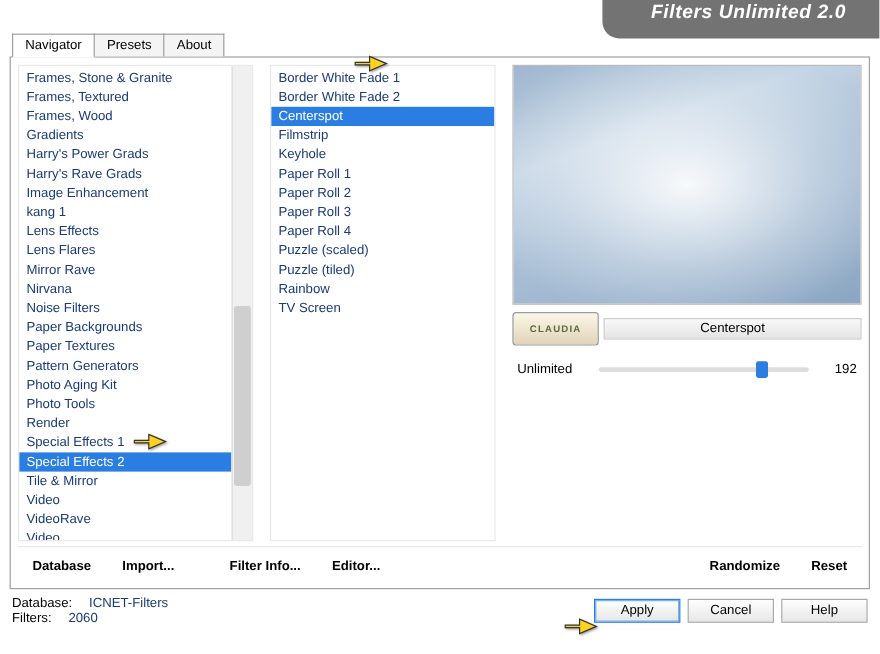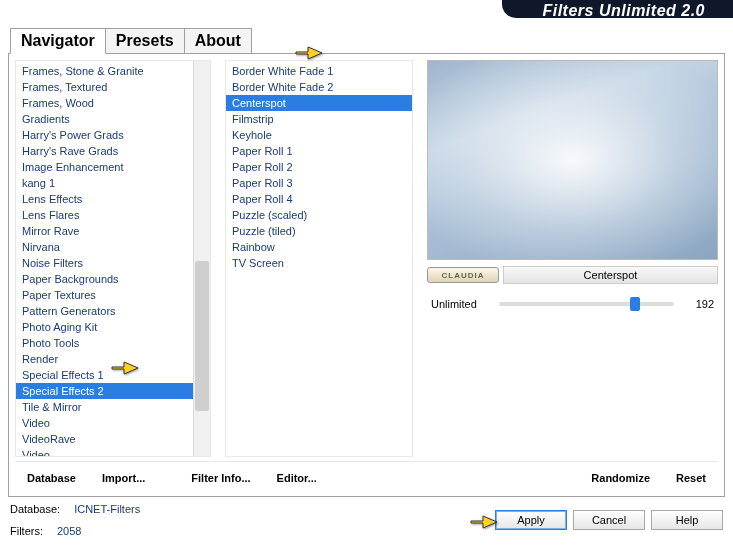--- a/index.html
+++ b/index.html
@@ -1,58 +1,58 @@
 <!DOCTYPE html>
 <html><head>
 <meta charset="utf-8">
 <style>
   * { box-sizing: border-box; margin: 0; padding: 0; }
   html, body { width: 733px; height: 545px; overflow: hidden; }
   body { font-family: "Segoe UI", Tahoma, Arial, sans-serif; font-size: 11px; background: #fff; color: #000; }
 
   .header { height: 24px; background: #fff; position: relative; }
-  .header .banner { position: absolute; right: 0; top: 0; height: 18px; background: #0f172a; padding: 2px 28px 2px 40px; font-weight: bold; font-style: italic; font-size: 16px; color: #fff; border-radius: 0 0 0 14px; letter-spacing: 0.5px; }
+  .header .banner { position: absolute; right: 0; top: 0; height: 32px; background: #737373; padding: 2px 28px 2px 40px; font-weight: bold; font-style: italic; font-size: 16px; color: #fff; border-radius: 0 0 0 14px; letter-spacing: 0.5px; }
 
   .tabs { display: flex; margin-top: 4px; padding-left: 10px; }
-  .tab { border: 1px solid #a0a0a0; border-bottom: none; padding: 3px 10px; font-size: 16px; background: #f4f4f4; margin-right: -1px; cursor: pointer; font-weight: bold; }
+  .tab { border: 1px solid #a0a0a0; border-bottom: none; padding: 3px 10px; font-size: 11px; background: #f4f4f4; margin-right: -1px; cursor: pointer; }
   .tab.active { background: #fff; position: relative; z-index: 2; border-bottom: 1px solid #fff; margin-bottom: -1px; }
   .tab-panel { border: 1px solid #a0a0a0; margin: 0 8px; padding: 6px; height: 444px; background: #fff; display: flex; flex-direction: column; }
 
   .columns { display: flex; gap: 14px; flex: 1; min-height: 0; }
   .col1, .col2 { border: 1px solid #e8e8e8; overflow: hidden; position: relative; }
   .col1 { width: 196px; display: flex; }
   .col2 { width: 188px; }
   .list { flex: 1; overflow: hidden; padding: 2px 0; }
   .list-item { padding: 2px 6px; color: #1a3a7a; white-space: nowrap; cursor: pointer; position: relative; }
   .list-item.sel { background: #2a7de1; color: #fff; }
   .scroll1 { width: 17px; background: #f0f0f0; border-left: 1px solid #ddd; position: relative; }
   .scroll1 .thumb { position: absolute; left: 1px; right: 1px; top: 200px; height: 150px; background: #cfcfcf; border-radius: 2px; }
 
   .col3 { flex: 1; display: flex; flex-direction: column; gap: 6px; }
   .preview { height: 200px; border: 1px solid #bbb; background:
     radial-gradient(ellipse 240px 160px at 50% 50%, rgba(255,255,255,0.9) 0%, rgba(255,255,255,0.3) 45%, rgba(130,160,200,0.0) 75%),
     linear-gradient(160deg, #9fb6ce 0%, #c3d4e4 30%, #a9bfd6 55%, #8ba6c2 100%);
     position: relative; }
   .caption-row { display:flex; align-items:center; gap:4px; }
-  .watermark { width:72px; height:16px; border:1px solid #999; border-radius:3px; background:linear-gradient(#fdf6e8,#e0d4b8); display:flex; align-items:center; justify-content:center; font-size:8px; letter-spacing:1px; color:#5a6a40; font-weight:bold; }
+  .watermark { width:72px; height:28px; border:1px solid #999; border-radius:3px; background:linear-gradient(#fdf6e8,#e0d4b8); display:flex; align-items:center; justify-content:center; font-size:8px; letter-spacing:1px; color:#5a6a40; font-weight:bold; }
   .caption-bar { flex:1; height: 18px; background: linear-gradient(#f8f8f8,#e4e4e4); border:1px solid #ccc; text-align: center; line-height: 16px; font-size: 11px; }
   .slider-row { display:flex; align-items:center; gap:8px; padding: 8px 4px 4px; }
   .slider-label { width: 60px; }
   .slider-track { flex:1; height: 4px; background: #ddd; position:relative; border-radius:2px; }
   .slider-thumb { position:absolute; top:-5px; width:10px; height:14px; background:#2a7de1; border-radius:2px; }
   .slider-val { width: 32px; text-align:right; }
 
   .bottom-buttons { display:flex; gap:6px; padding: 6px 2px 2px; border-top: 1px solid #e8e8e8; margin-top:4px; }
   .flatbtn { border:none; background:none; font-weight:bold; font-size:11px; padding: 4px 10px; cursor:pointer; }
   .spacer { flex:1; }
 
   .status { display:flex; align-items:center; padding: 6px 10px; font-size:11px; }
   .status .lbl { color:#000; }
   .status .val { color:#1a3a7a; margin-left:14px; }
-  .status-group { display:flex; flex-direction:column; gap:10px; }
+  .status-group { display:flex; flex-direction:column; gap:0; }
   .winbtn { border:1px solid #a8a8a8; background:linear-gradient(#fff,#e6e6e6); padding: 3px 16px; font-size:11px; cursor:pointer; min-width:72px; }
   .winbtn.primary { border-color:#2a7de1; box-shadow: inset 0 0 0 1px #7ab3f0; }
 
   .pointer { position:absolute; width:30px; height:22px; pointer-events:none; z-index:10; }
   .pointer svg { filter: drop-shadow(1px 1px 1px rgba(0,0,0,0.4)); }
   .p-col1 { top: 357px; left: 110px; }
   .p-col2 { top: 42px; left: 294px; }
   .p-apply { bottom: 12px; right: 234px; }
 </style>
 </head>
@@ -145,21 +145,21 @@
     <button class="flatbtn">Editor...</button>
     <div class="spacer"></div>
     <button class="flatbtn">Randomize</button>
     <button class="flatbtn">Reset</button>
   </div>
 </div>
 
 <div class="status">
   <div class="status-group">
     <div><span class="lbl">Database:</span><span class="val">ICNET-Filters</span></div>
-    <div><span class="lbl">Filters:</span><span class="val">2058</span></div>
+    <div><span class="lbl">Filters:</span><span class="val">2060</span></div>
   </div>
   <div class="spacer"></div>
   <button class="winbtn primary">Apply</button>
   <div style="width:6px"></div>
   <button class="winbtn">Cancel</button>
   <div style="width:6px"></div>
   <button class="winbtn">Help</button>
 </div>
 
 <div class="pointer p-col1">

